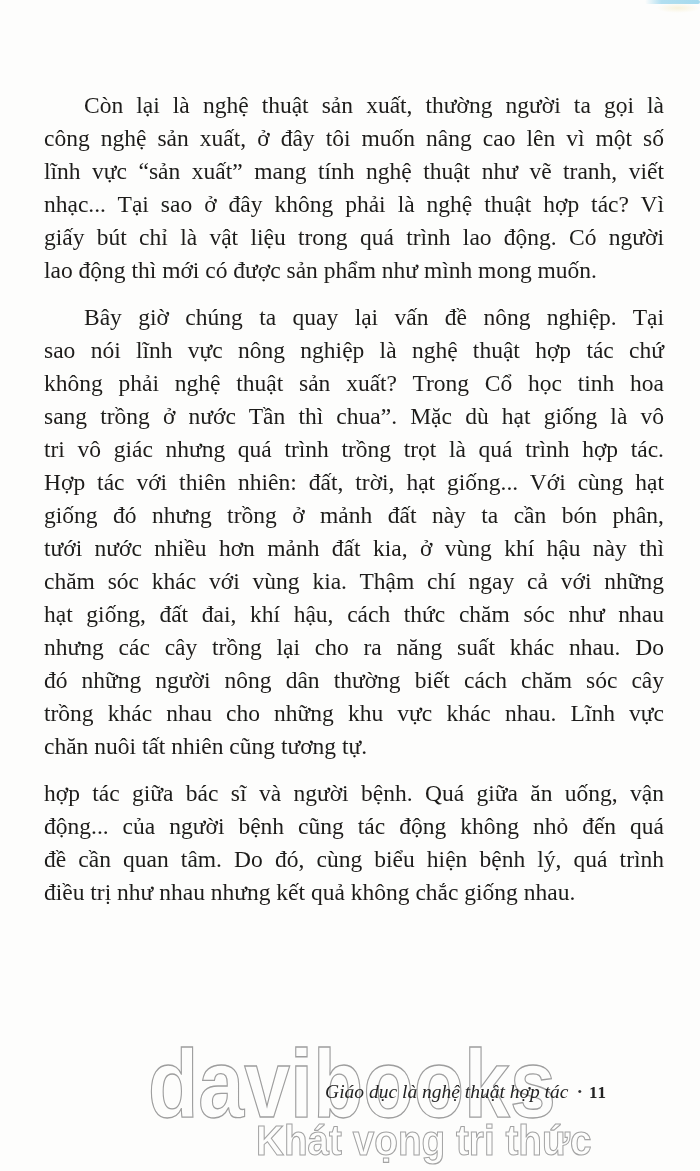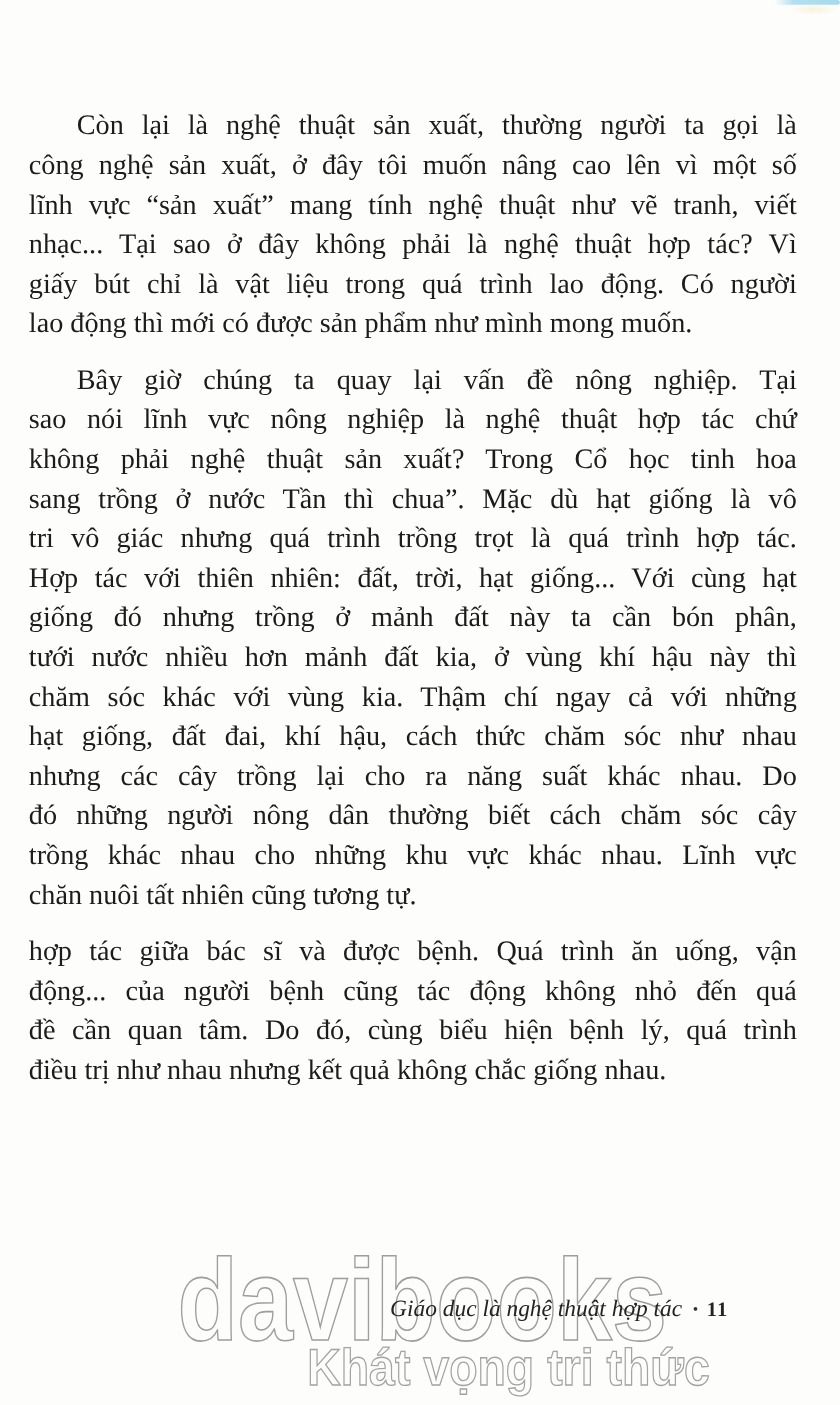--- a/index.html
+++ b/index.html
@@ -25,20 +25,21 @@
   .text-block {
     position: absolute; left: 24px; top: 89px; width: 640px;
     color: #1d1c1a;
     font-size: 23.5px;
   }
   .paragraph + .paragraph { margin-top: 14px; }
   .line {
     height: 33px; line-height: 33px;
     text-align: justify;
     text-align-last: justify;
+    margin-left: 20px;
   }
   .line.first { text-indent: 40px; }
   .line.last { text-align-last: left; }
   
   .wm-brand {
     position: absolute; left: 148px; top: 1035px;
     font-family: "Liberation Sans", sans-serif;
     font-weight: bold; font-size: 97px; line-height: 1;
     color: transparent;
     -webkit-text-stroke: 1.3px #9e9e9e;
@@ -90,21 +91,21 @@
         <div class="line">giống đó nhưng trồng ở mảnh đất này ta cần bón phân,</div>
         <div class="line">tưới nước nhiều hơn mảnh đất kia, ở vùng khí hậu này thì</div>
         <div class="line">chăm sóc khác với vùng kia. Thậm chí ngay cả với những</div>
         <div class="line">hạt giống, đất đai, khí hậu, cách thức chăm sóc như nhau</div>
         <div class="line">nhưng các cây trồng lại cho ra năng suất khác nhau. Do</div>
         <div class="line">đó những người nông dân thường biết cách chăm sóc cây</div>
         <div class="line">trồng khác nhau cho những khu vực khác nhau. Lĩnh vực</div>
         <div class="line last">chăn nuôi tất nhiên cũng tương tự.</div>
       </div>
       <div class="paragraph">
-        <div class="line">hợp tác giữa bác sĩ và được bệnh. Quá trình ăn uống, vận</div>
+        <div class="line">hợp tác giữa bác sĩ và người bệnh. Quá giữa ăn uống, vận</div>
         <div class="line">động... của người bệnh cũng tác động không nhỏ đến quá</div>
         <div class="line">đề cần quan tâm. Do đó, cùng biểu hiện bệnh lý, quá trình</div>
         <div class="line last">điều trị như nhau nhưng kết quả không chắc giống nhau.</div>
       </div>
     </div>
 
   <div class="wm-brand">davibooks</div>
 
   <div class="footer">
     <span class="chapter">Giáo dục là nghệ thuật hợp tác</span><span class="sep">•</span><span class="pagenum">11</span>

